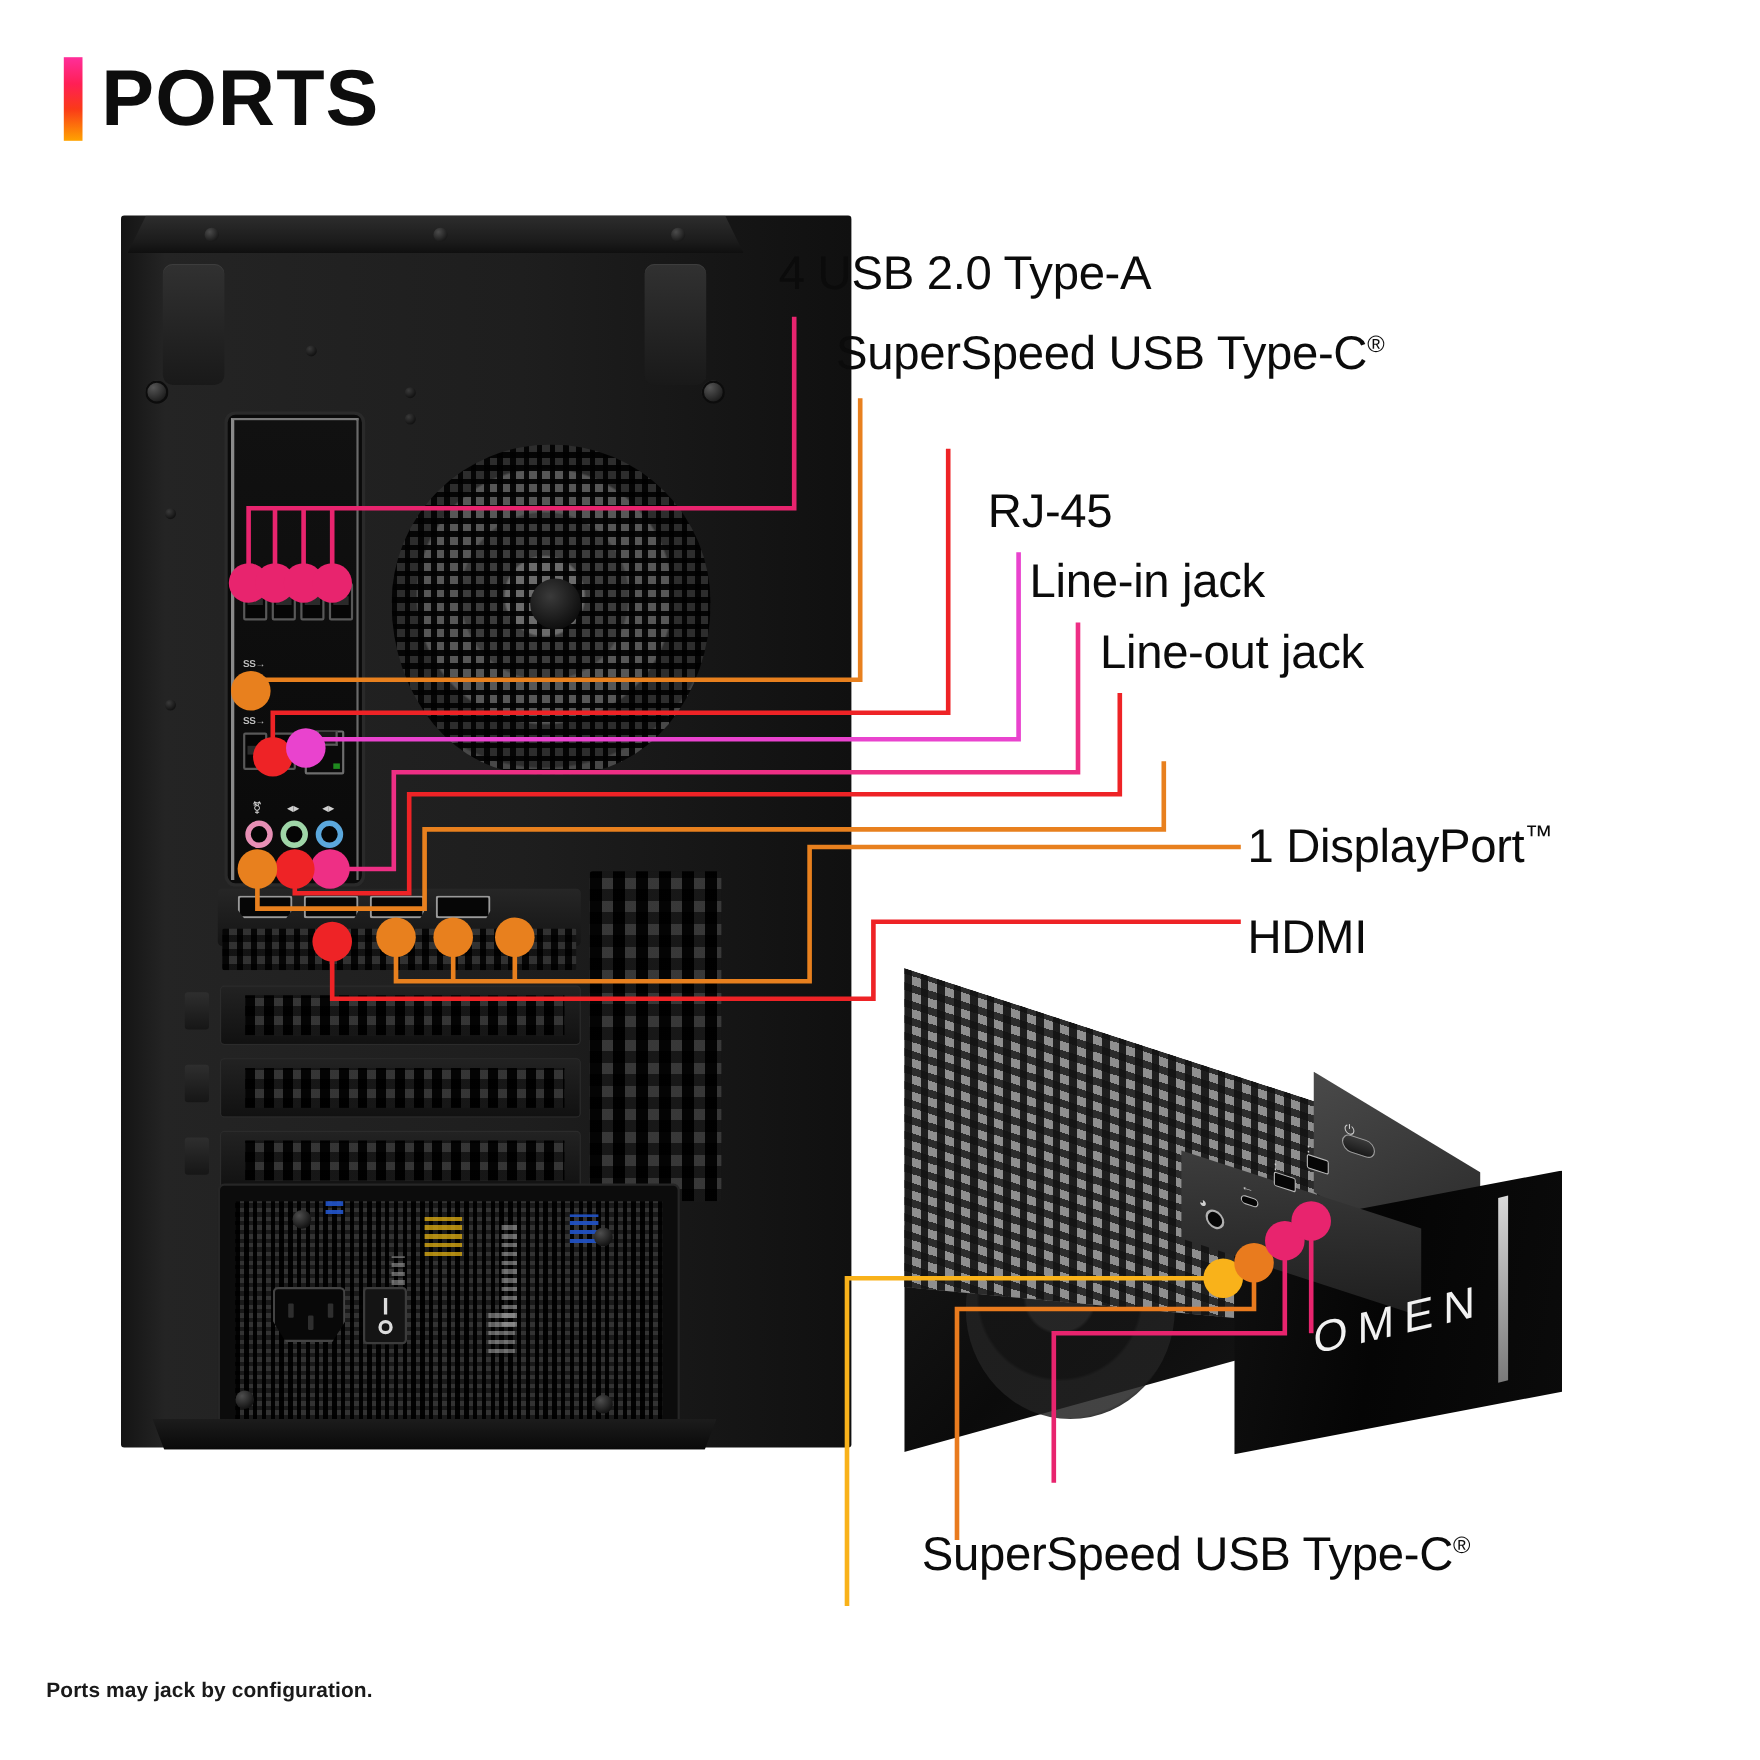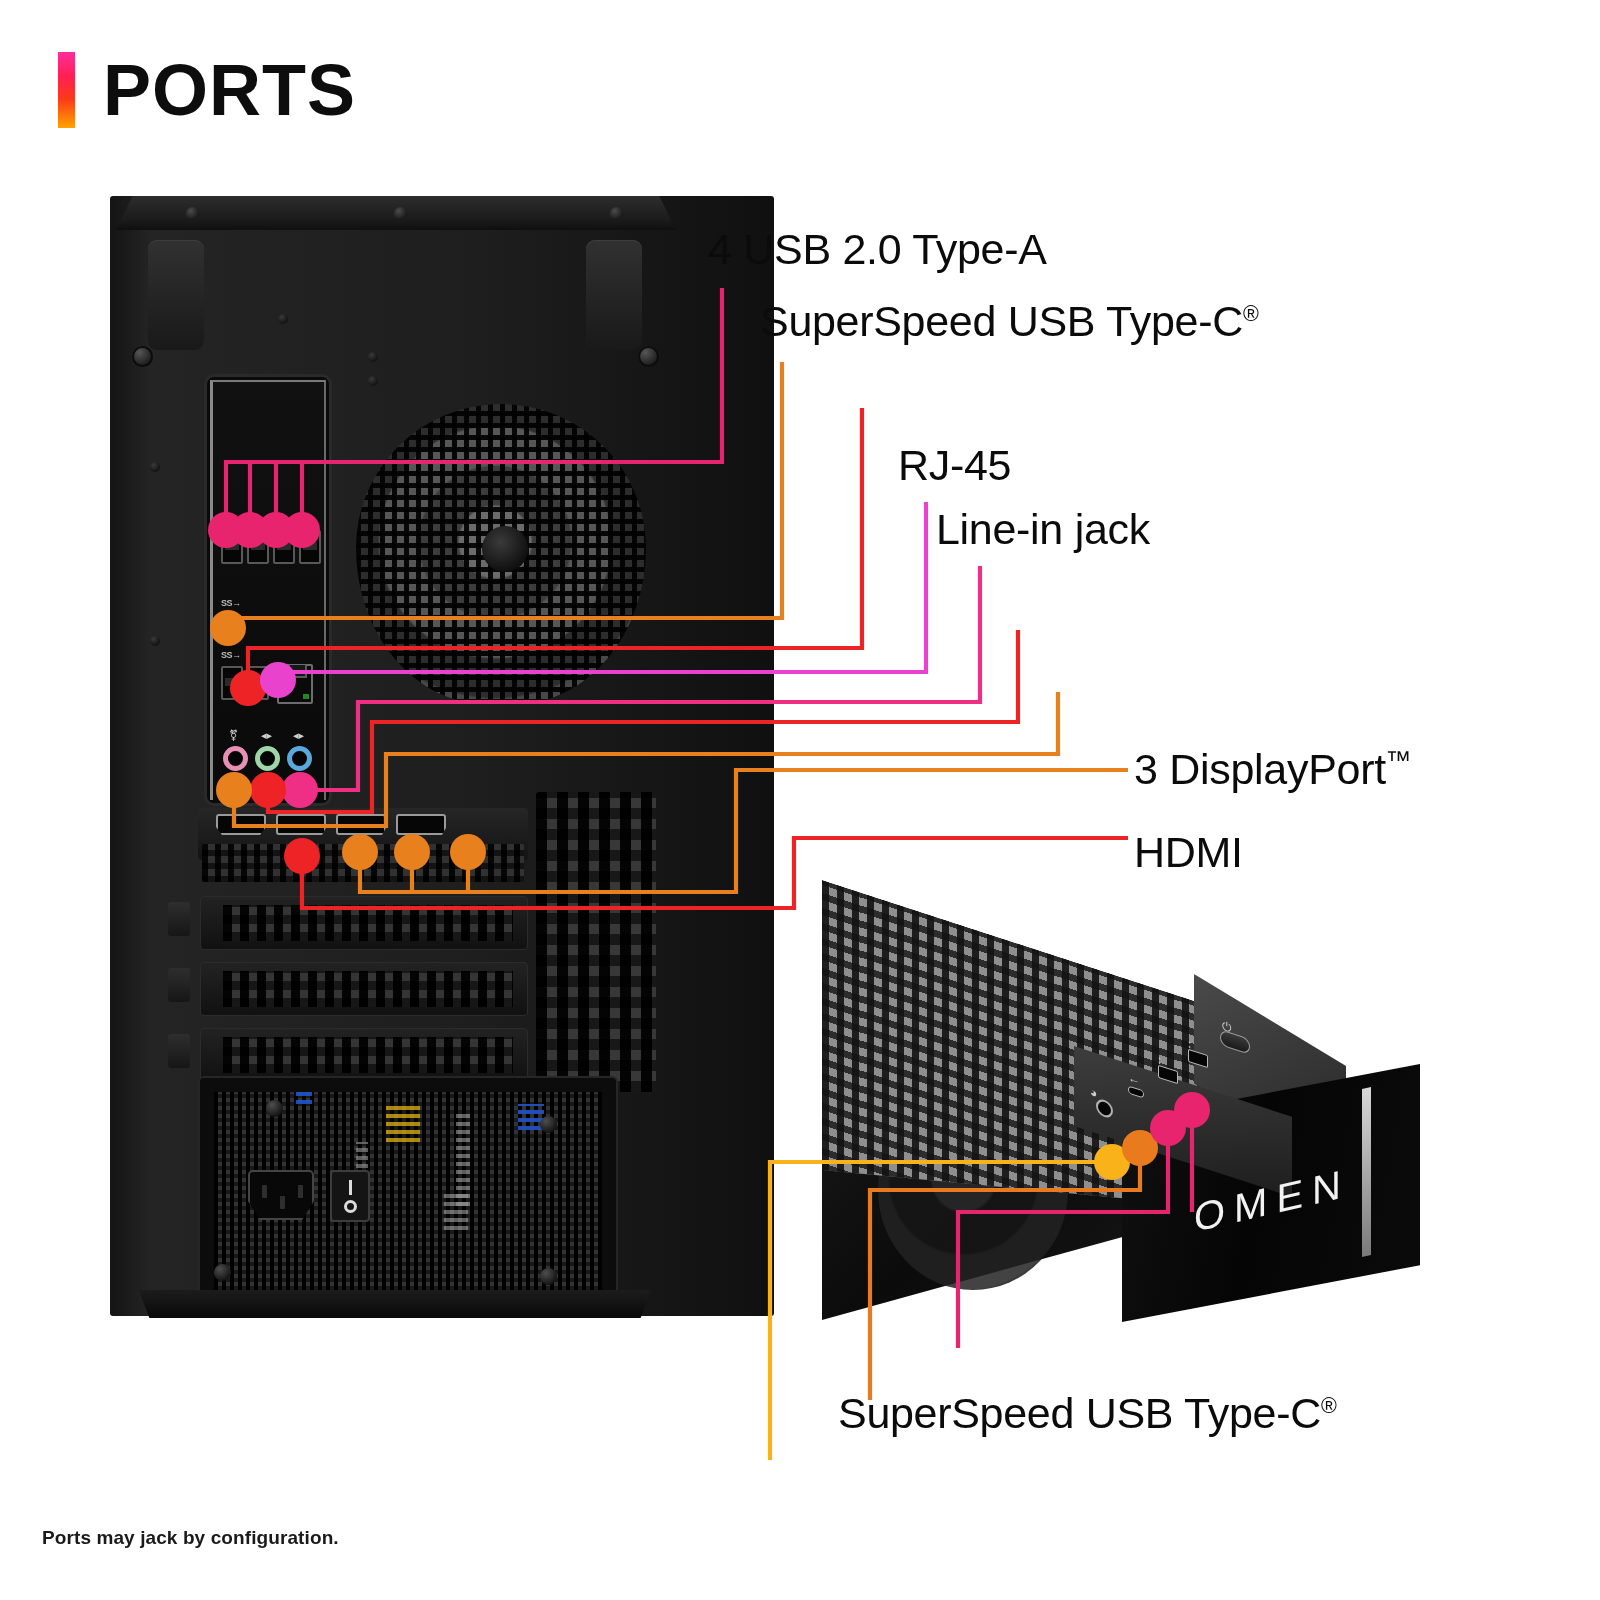--- a/index.html
+++ b/index.html
@@ -5,21 +5,21 @@
   * { box-sizing: border-box; margin: 0; padding: 0; }
   html, body {
     width: 1600px; height: 1600px;
     background: #ffffff;
     font-family: "Liberation Sans", "DejaVu Sans", sans-serif;
     overflow: hidden;
   }
   #stage { position: relative; width: 1600px; height: 1600px; background: #fff; }
 
   
-  #header { position: absolute; left: 58px; top: 52px; display: flex; align-items: center; gap: 28px; }
+  #header { position: absolute; left: 58px; top: 52px; display: flex; align-items: center; gap: 17px; }
   #accent-bar {
     width: 17px; height: 76px;
     background: linear-gradient(180deg, #ff2e9a 0%, #ff1f55 32%, #fa3a18 62%, #ffa300 100%);
   }
   #page-title {
     font-size: 72px; font-weight: 700; letter-spacing: 1px;
     color: #0d0d0d; line-height: 1; font-family: "Liberation Sans", sans-serif;
   }
 
   
@@ -499,23 +499,24 @@
 
   <div class="lbl" style="left:708px; top:228px">4 USB 2.0 Type-A</div>
 
   <div class="lbl" style="left:760px; top:300px"><span>SuperSpeed USB Type-C</span><sup>®</sup></div>
 
 
   <div class="lbl" style="left:898px; top:444px">RJ-45</div>
 
   <div class="lbl" style="left:936px; top:508px">Line-in jack</div>
 
-
-
-  <div class="lbl" style="left:1134px; top:748px"><span>3 DisplayPort</span><span class="tm">™</span></div>
+  <div class="lbl" style="left:1000px; top:572px">Line-out jack</div>
+
+
+  <div class="lbl" style="left:1134px; top:748px"><span>1 DisplayPort</span><span class="tm">™</span></div>
 
   <div class="lbl" style="left:1134px; top:831px">HDMI</div>
 
 
   <div class="lbl" style="left:838px;  top:1392px"><span>SuperSpeed USB Type-C</span><sup>®</sup></div>
 
 
   <div id="footer-note">Ports may jack by configuration.</div>
 
 </div>

